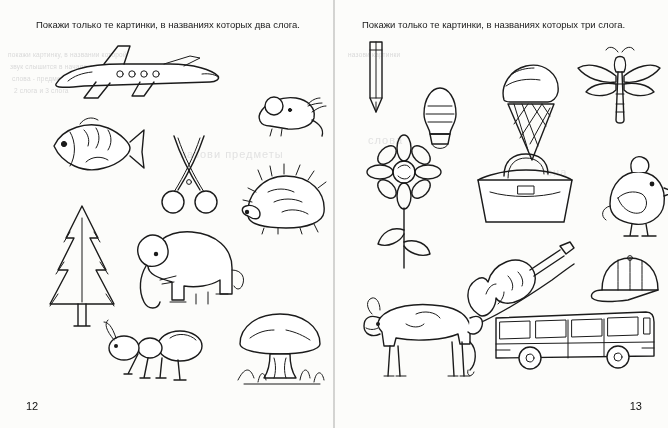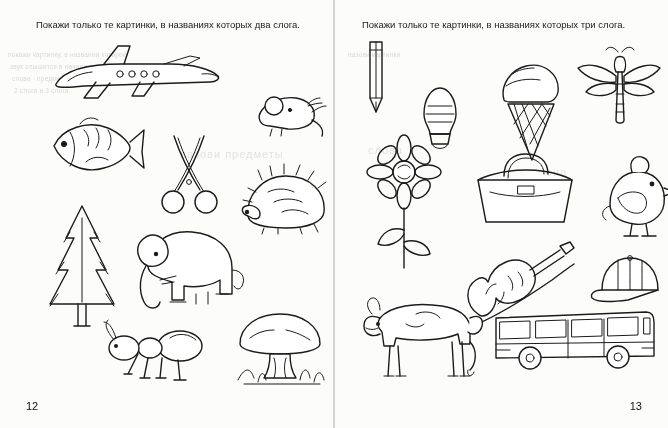--- a/index.html
+++ b/index.html
@@ -245,21 +245,21 @@
     </div>
 
     <div class="page-num">12</div>
   </div>
 
   <div class="gutter"></div>
 
   <div class="page page-right">
 
     <div class="ghost" style="left:14px; top:50px; width:200px;">назови картинки</div>
-    <div class="ghost big" style="left:34px; top:146px;">слова</div>
+    <div class="ghost big" style="left:34px; top:136px;">слова</div>
     <div class="ghost big" style="left:212px; top:168px;">ена</div>
 
     <p class="instruction">Покажи только те картинки, в названиях которых три слога.</p>
 
     <div class="art">
 
       <div class="fig" style="left:8px; top:6px;">
         <svg width="56" height="82" viewBox="0 0 56 82">
           <path class="ln" d="M14 2 L26 2 L26 58 L20 72 L14 58 Z"></path>
           <path class="ln-thin" d="M14 58 L26 58 M20 72 L20 62"></path>

